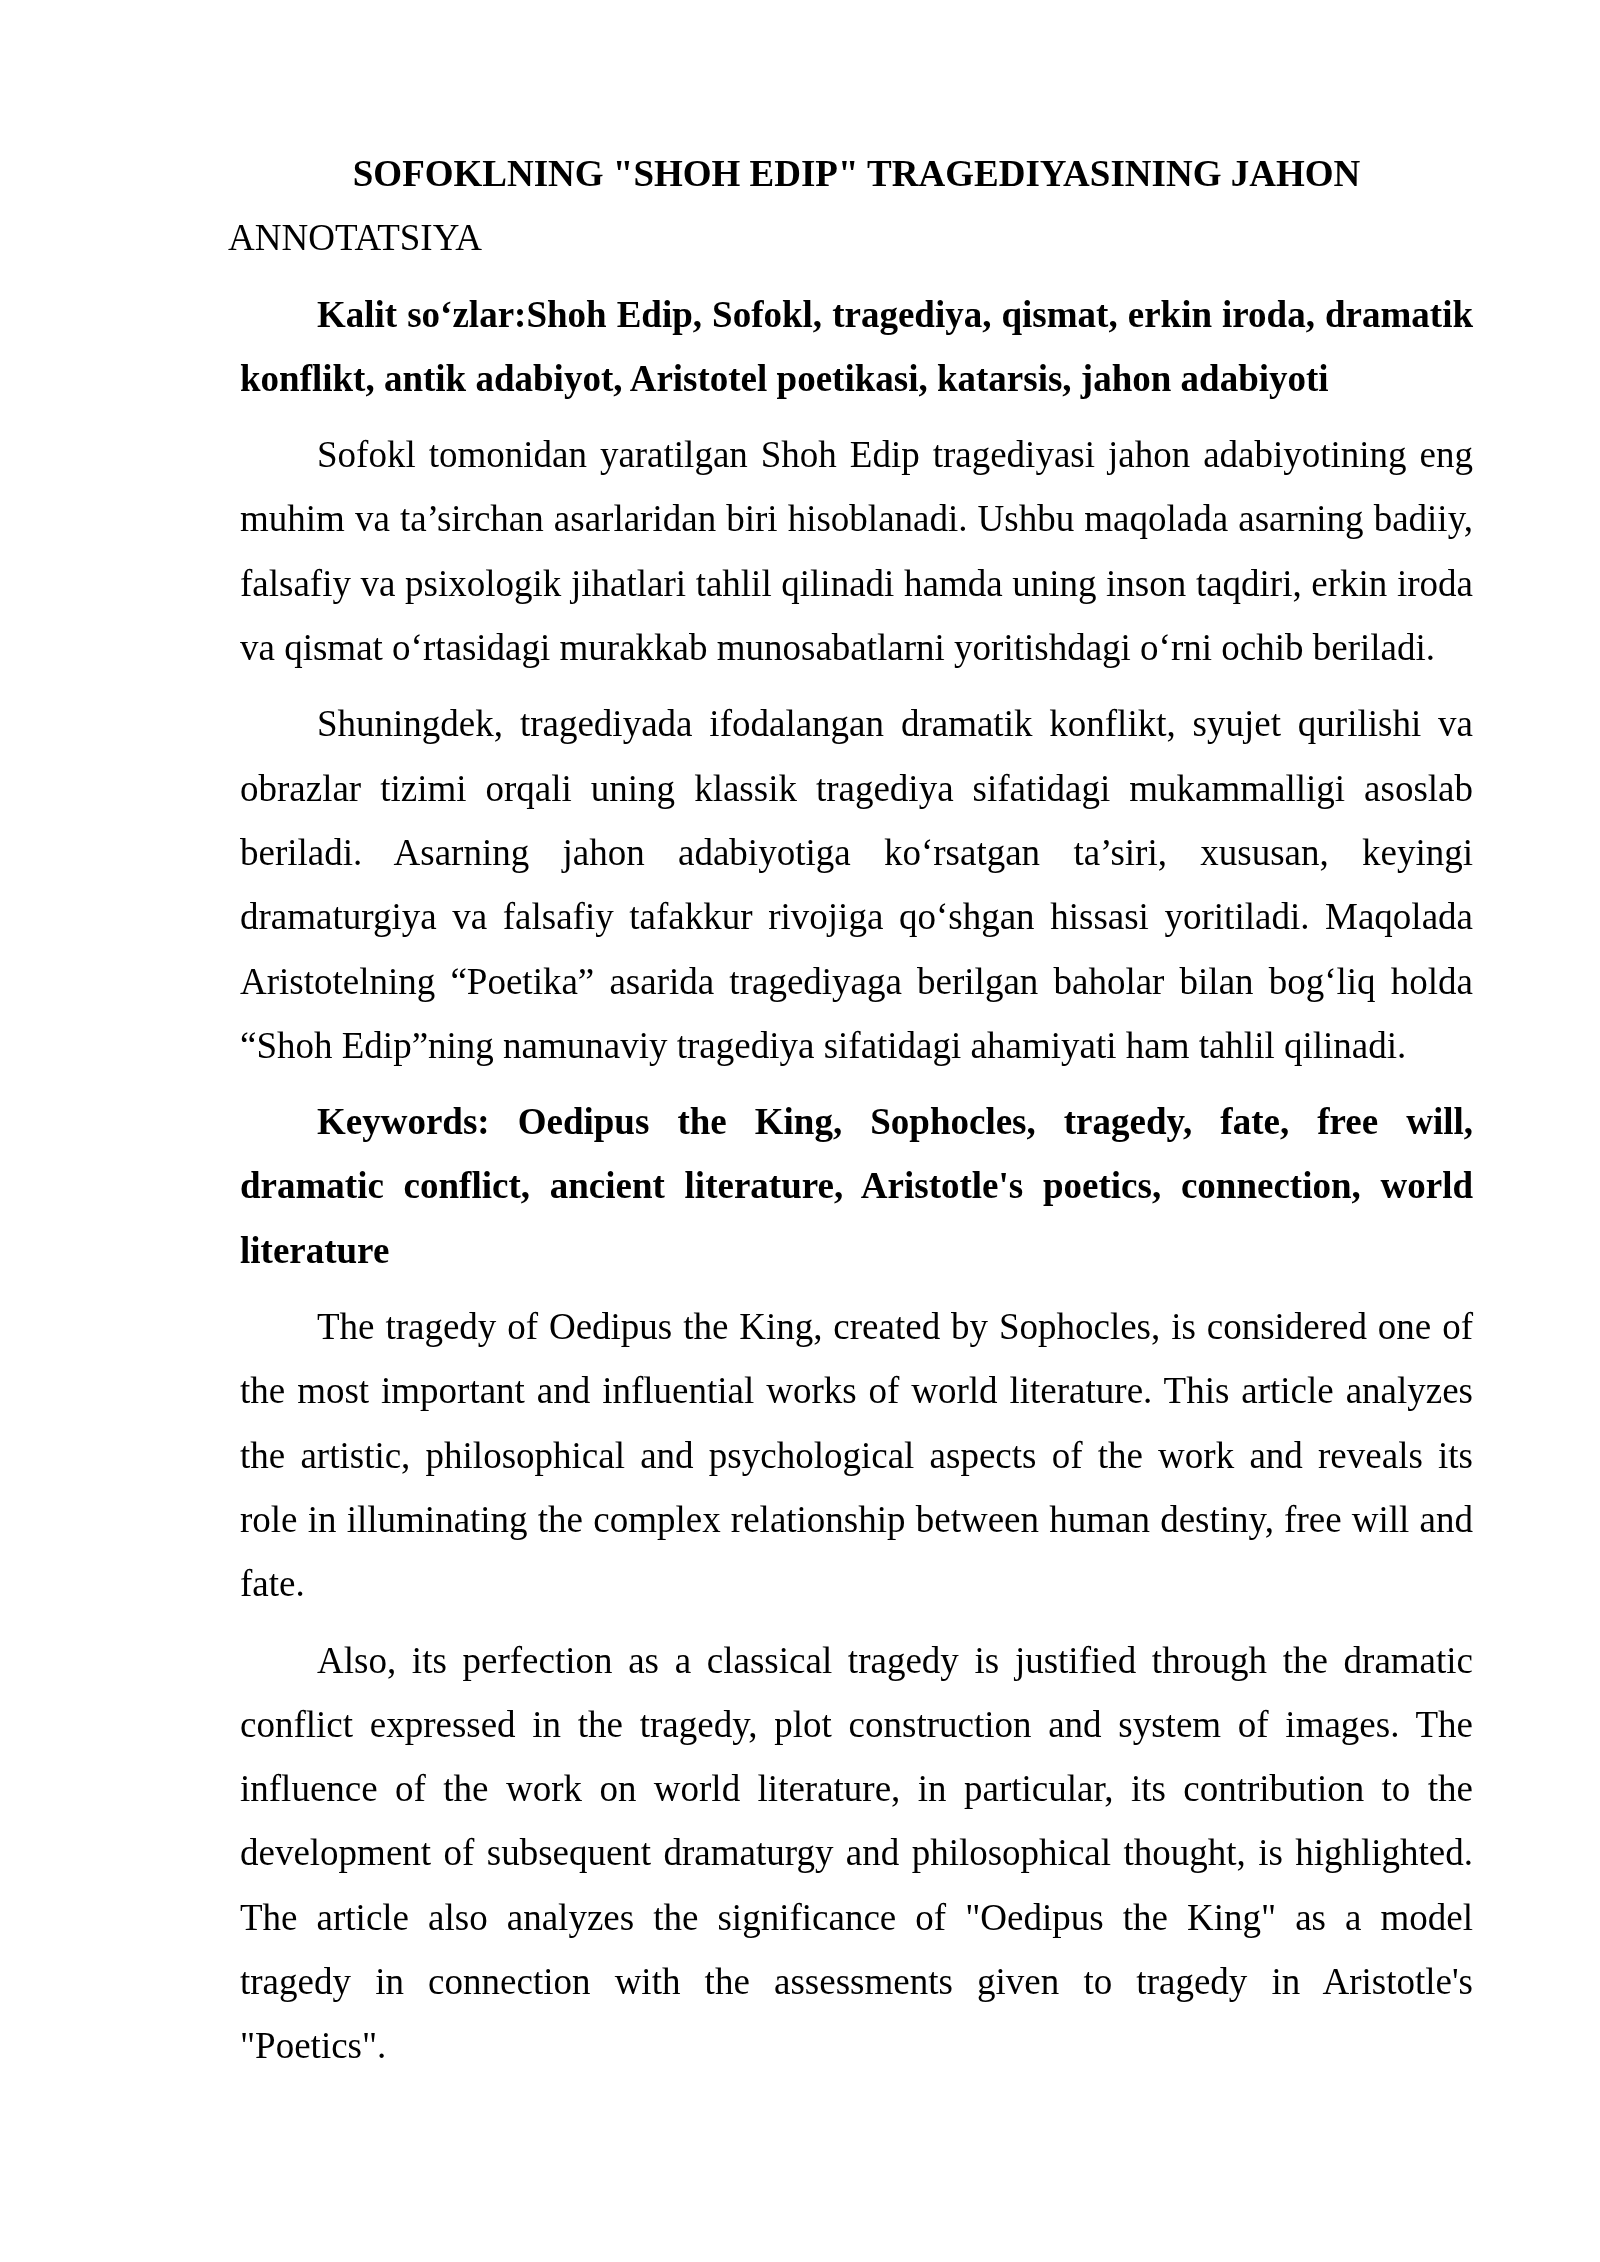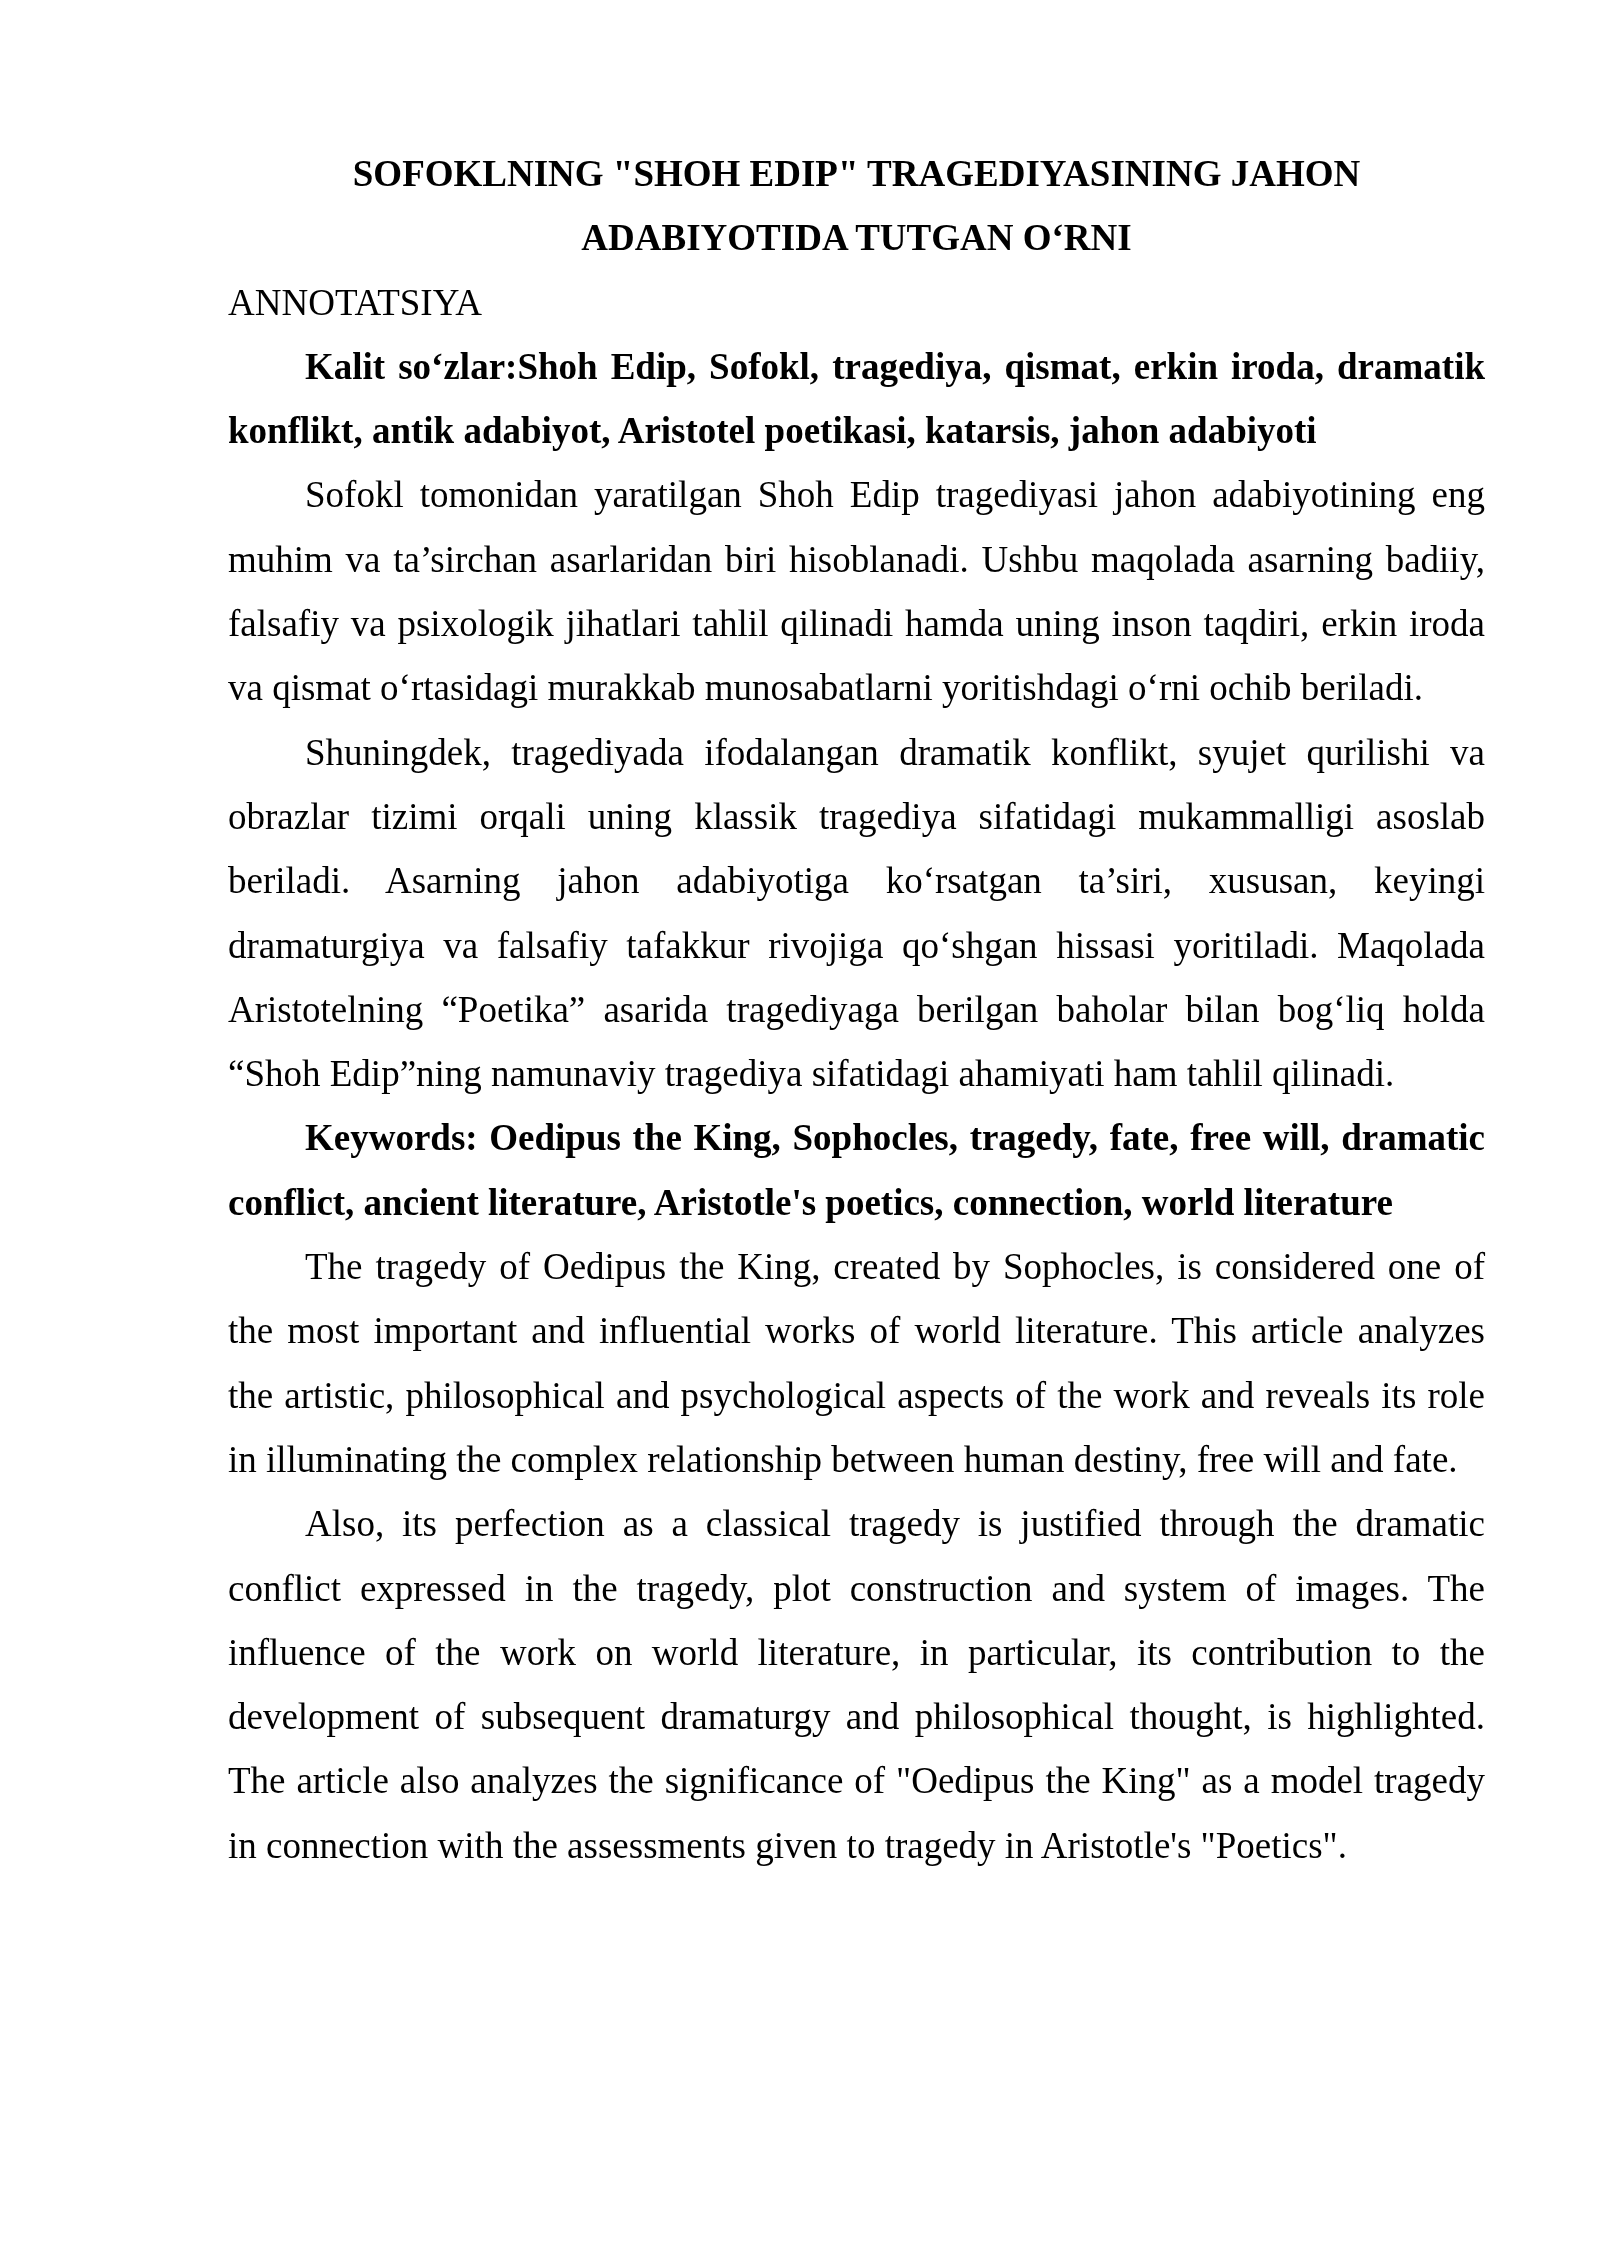--- a/index.html
+++ b/index.html
@@ -26,38 +26,37 @@
   .title-line {
     text-align: center;
     font-weight: bold;
     white-space: nowrap;
   }
   .section-heading {
     text-align: left;
     font-weight: normal;
   }
   p.body-para {
-    margin: 0;
+    margin: 12px;
     text-align: justify;
     text-indent: 77px;
     hyphens: none;
     word-spacing: normal;
   }
   p.keywords {
     font-weight: bold;
   }
 </style>
 </head>
 <body>
 
 <div class="page">
 
   <div class="title-line">SOFOKLNING "SHOH EDIP" TRAGEDIYASINING JAHON</div>
 
-  <div class="title-line">ADABIYOTIDA TUTGAN O‘RNI</div>
 
   <div class="section-heading">ANNOTATSIYA</div>
 
   <p class="body-para keywords">Kalit so‘zlar:Shoh Edip, Sofokl, tragediya, qismat, erkin iroda, dramatik konflikt, antik adabiyot, Aristotel poetikasi, katarsis, jahon adabiyoti</p>
 
   <p class="body-para">Sofokl tomonidan yaratilgan Shoh Edip tragediyasi jahon adabiyotining eng muhim va ta’sirchan asarlaridan biri hisoblanadi. Ushbu maqolada asarning badiiy, falsafiy va psixologik jihatlari tahlil qilinadi hamda uning inson taqdiri, erkin iroda va qismat o‘rtasidagi murakkab munosabatlarni yoritishdagi o‘rni ochib beriladi.</p>
 
   <p class="body-para">Shuningdek, tragediyada ifodalangan dramatik konflikt, syujet qurilishi va obrazlar tizimi orqali uning klassik tragediya sifatidagi mukammalligi asoslab beriladi. Asarning jahon adabiyotiga ko‘rsatgan ta’siri, xususan, keyingi dramaturgiya va falsafiy tafakkur rivojiga qo‘shgan hissasi yoritiladi. Maqolada Aristotelning “Poetika” asarida tragediyaga berilgan baholar bilan bog‘liq holda “Shoh Edip”ning namunaviy tragediya sifatidagi ahamiyati ham tahlil qilinadi.</p>
 
 

